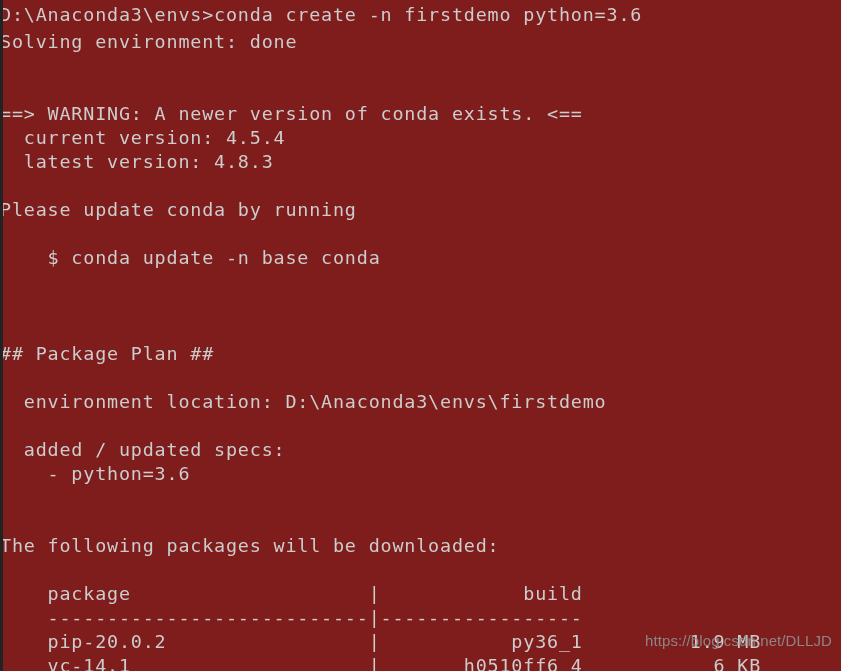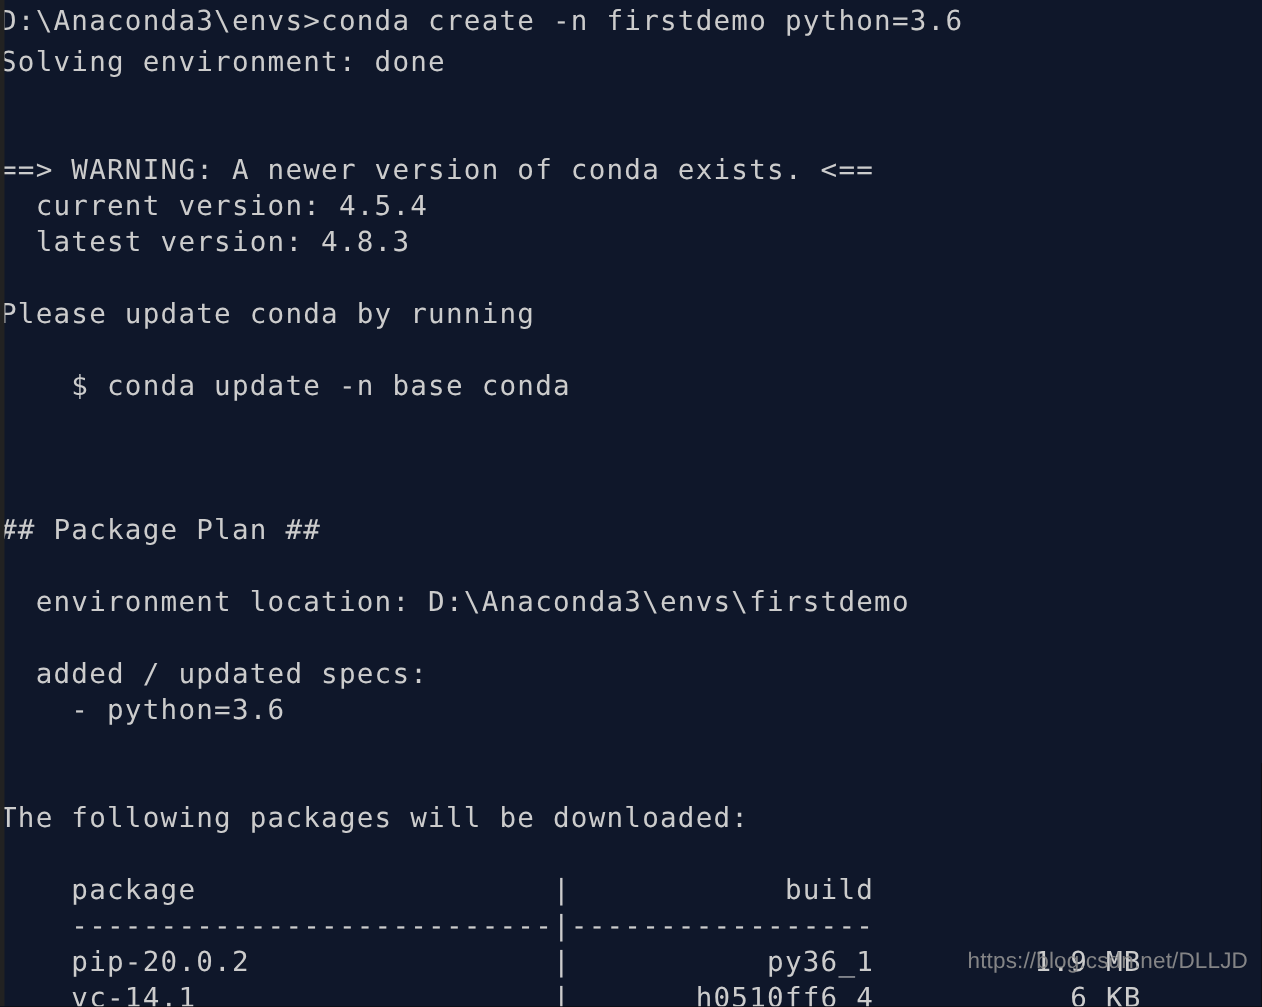--- a/index.html
+++ b/index.html
@@ -5,21 +5,21 @@
 <style>
   html, body {
     margin: 0;
     padding: 0;
     background: #0c0c0c;
   }
   #console-window {
     position: relative;
     width: 841px;
     height: 671px;
-    background: #0f172a;
+    background: #7f1d1d;
     overflow: hidden;
     font-family: "DejaVu Sans Mono", "Liberation Mono", monospace;
   }
   
   #left-edge-strip {
     position: absolute;
     left: 0;
     top: 0;
     width: 3px;
     height: 671px;

